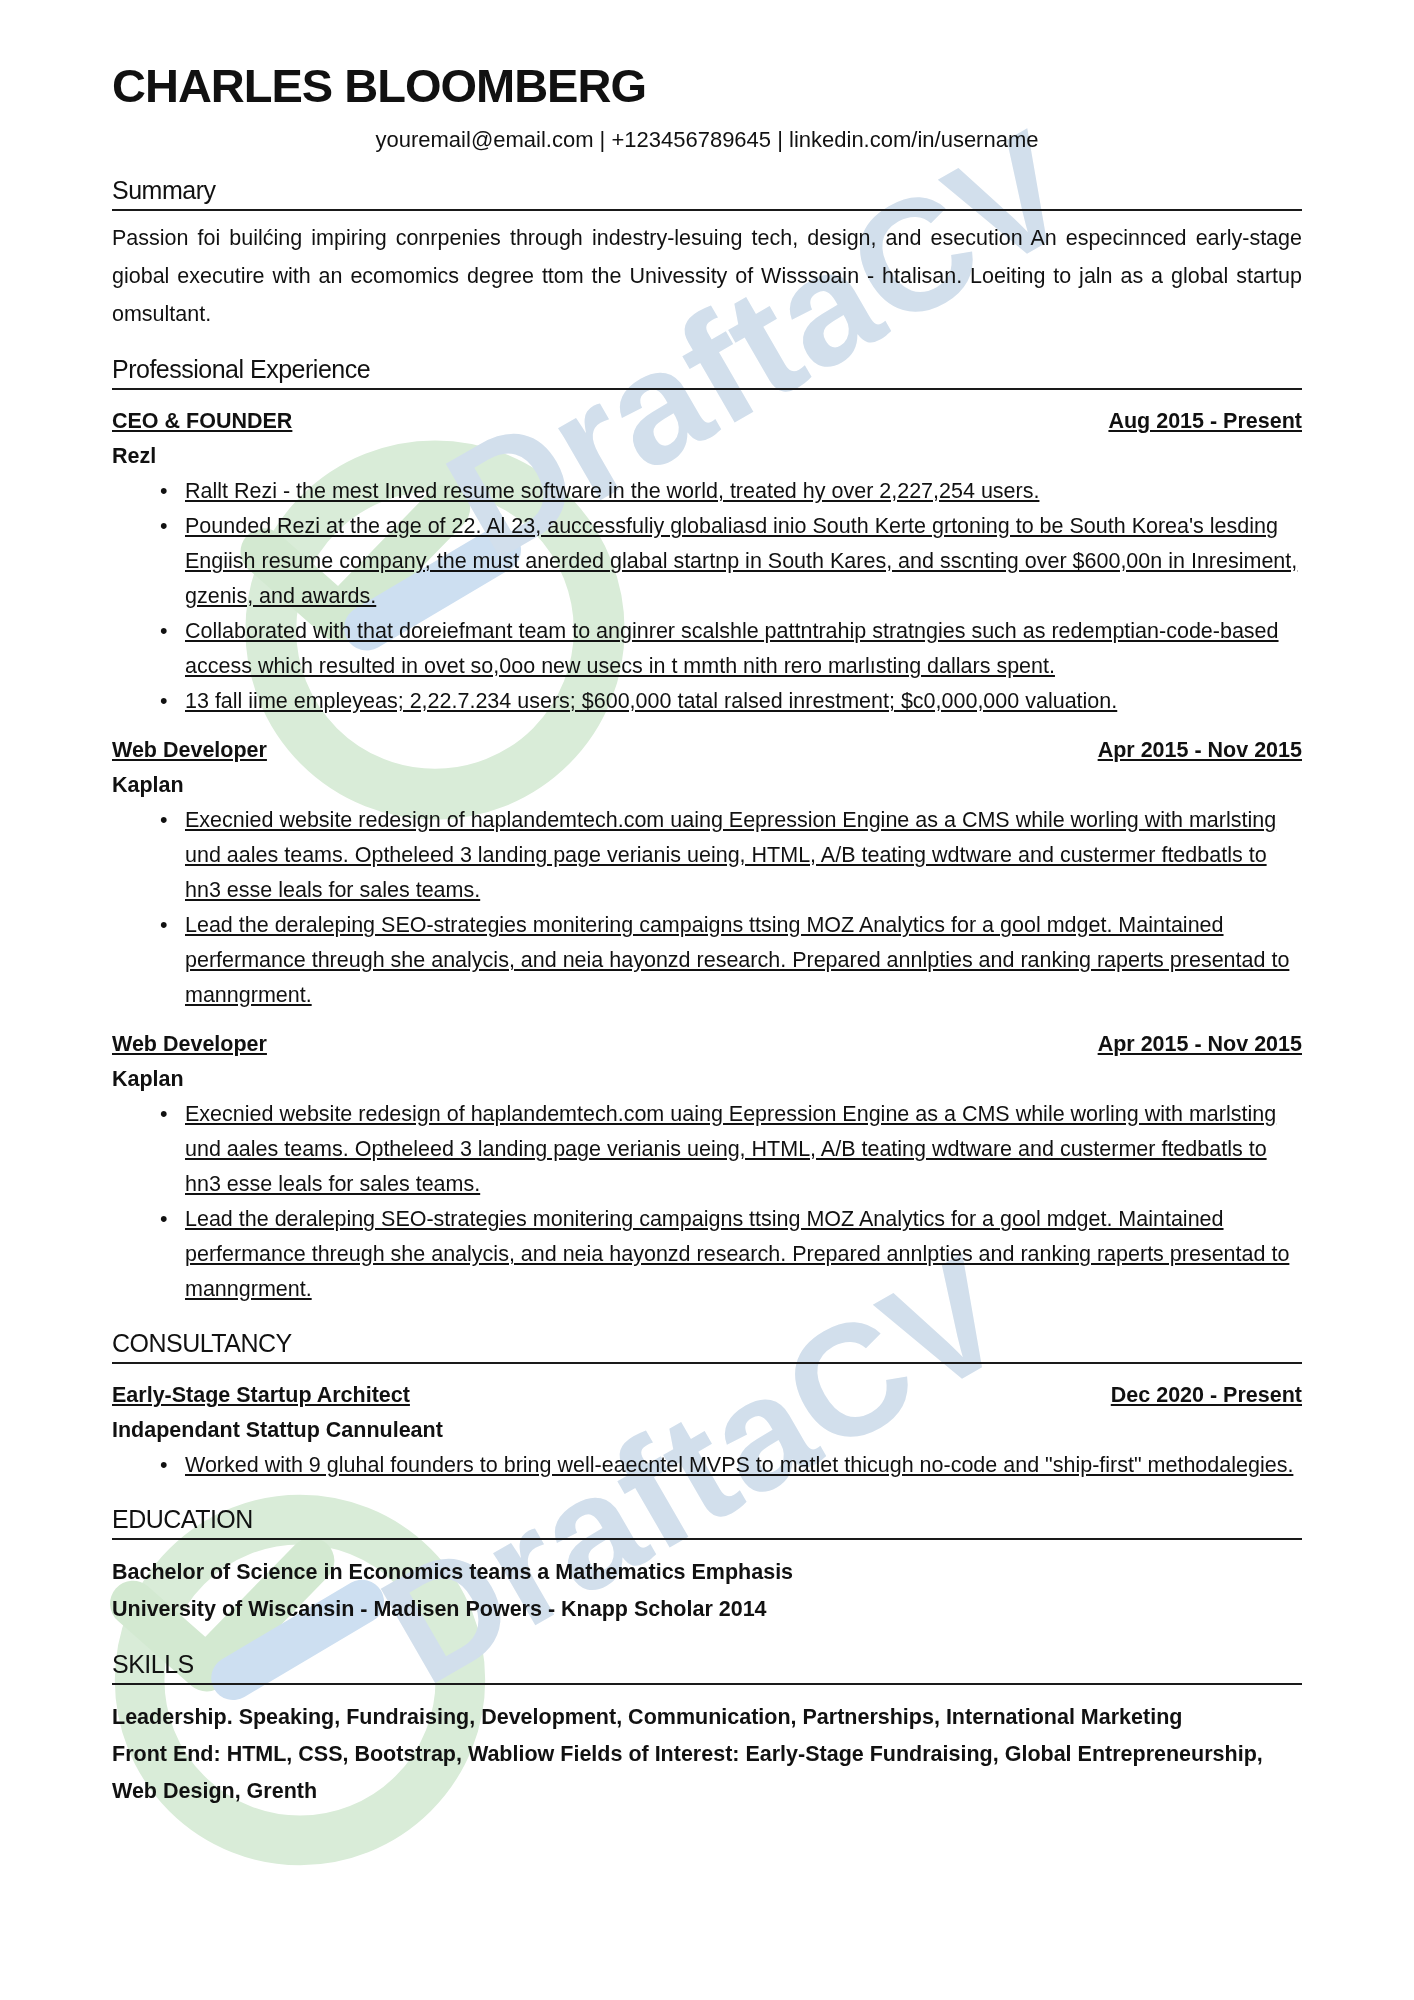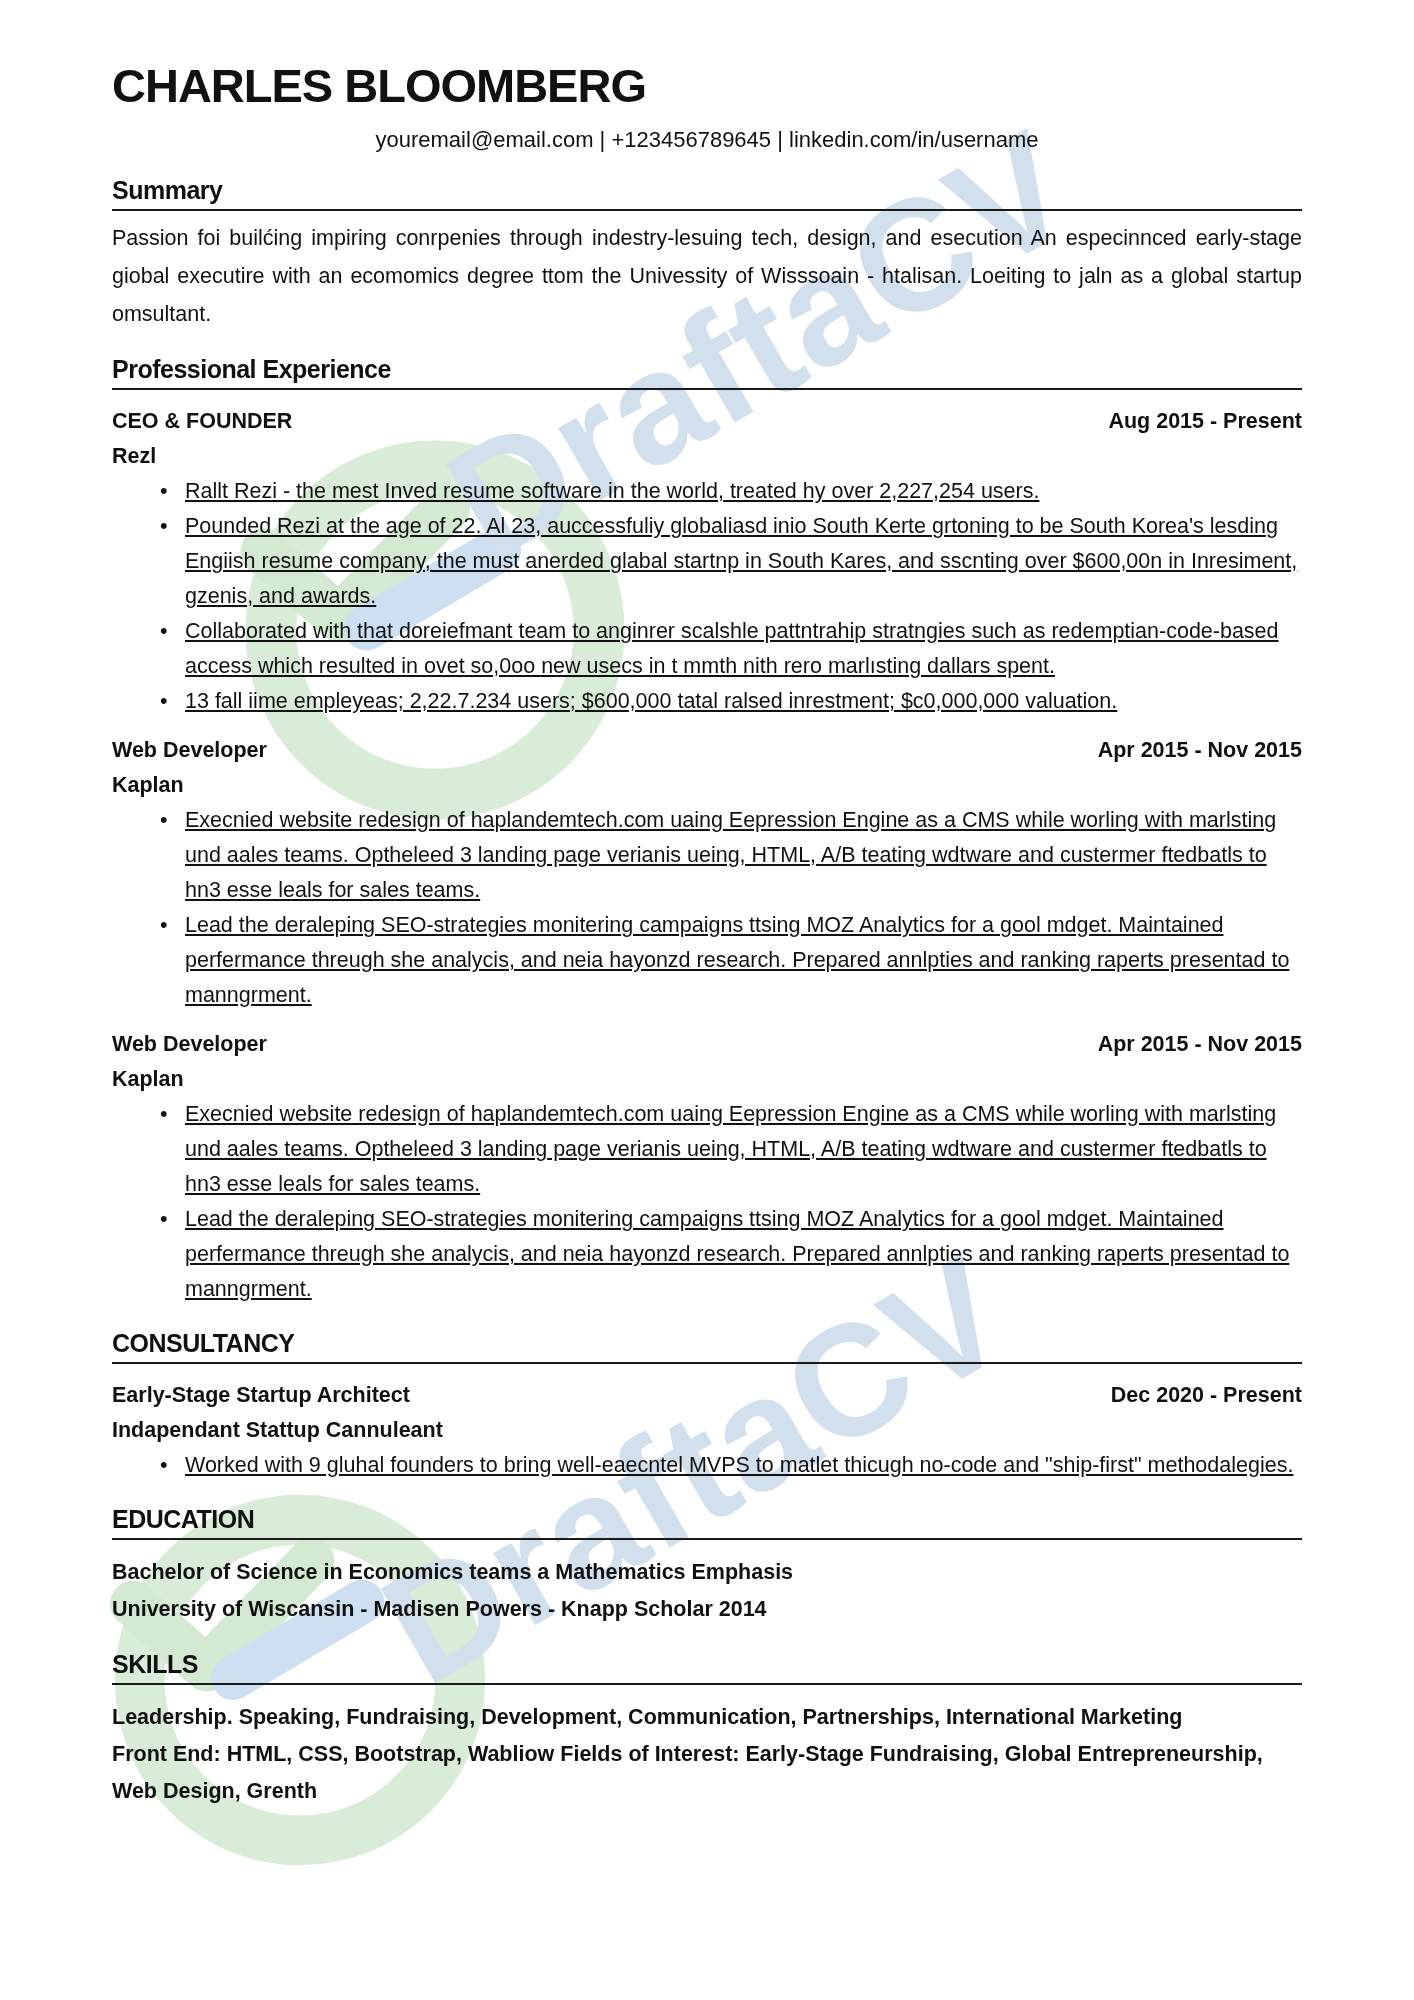--- a/index.html
+++ b/index.html
@@ -44,21 +44,21 @@
   .contact {
     margin:16px 0 0;
     text-align:center;
     font-size:22px;
     line-height:28px;
   }
 
   h2.section {
     margin:22px 0 0;
     font-size:25px;
-    font-weight:700;
+    font-weight:400;
     letter-spacing:-0.5px;
     line-height:28px;
     padding-bottom:5px;
     border-bottom:2px solid #1a1a1a;
   }
 
   .para {
     margin:8px 0 0;
     font-size:21.5px;
     line-height:38px;
@@ -66,20 +66,21 @@
   }
 
   .job { margin-top:14px; }
   .job-head {
     display:flex;
     justify-content:space-between;
     align-items:baseline;
     font-size:21.5px;
     font-weight:700;
     line-height:35px;
+    text-decoration:underline;
   }
   .company {
     font-size:21.5px;
     font-weight:700;
     line-height:35px;
   }
   ul.bullets { margin:0; padding:0; list-style:none; }
   ul.bullets li {
     position:relative;
     padding-left:73px;

